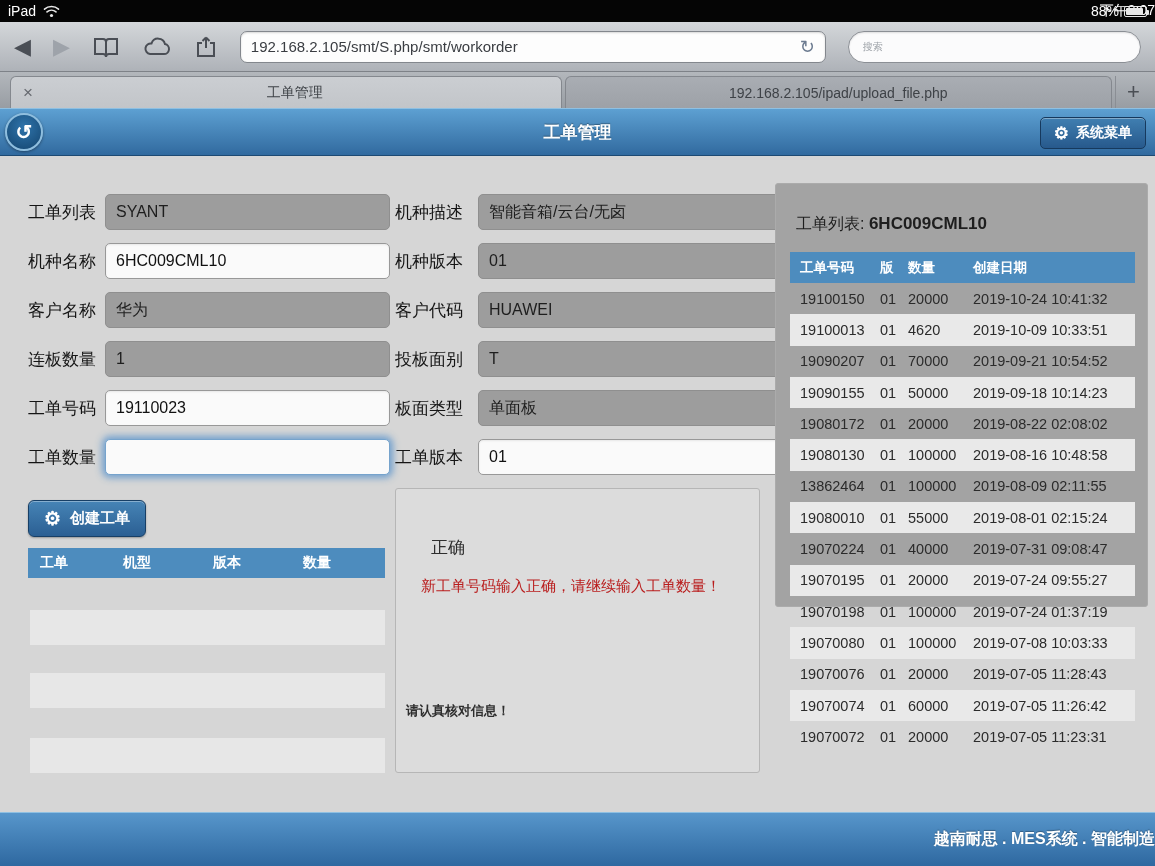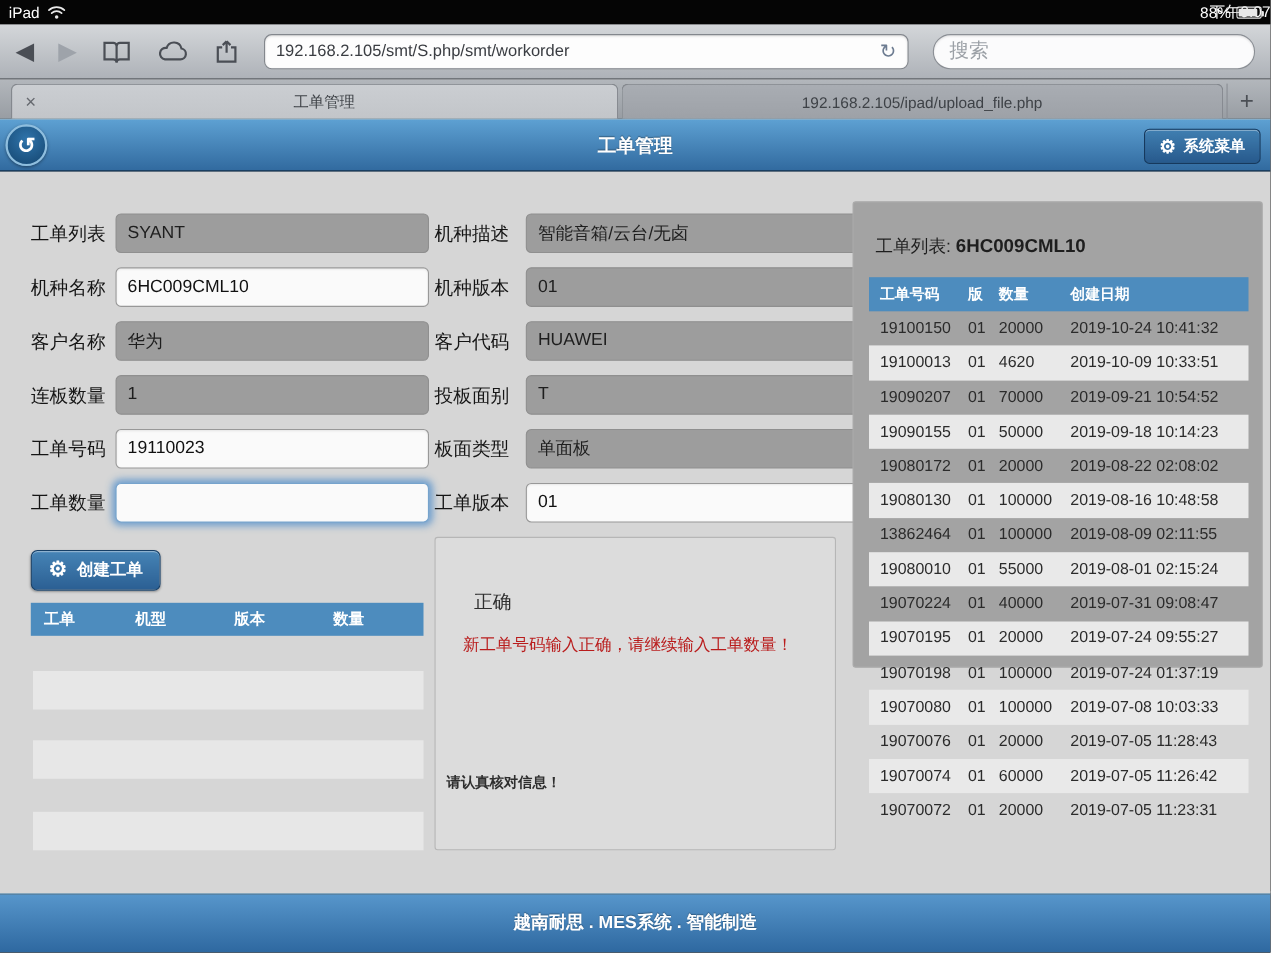--- a/index.html
+++ b/index.html
@@ -18,21 +18,21 @@
 
   
   .toolbar { height:50px; background:linear-gradient(#d4d7da,#aeb2b8); border-bottom:1px solid #7e8288; display:flex; align-items:center; padding:0 14px; gap:22px; }
   .nav-ico { font-size:22px; color:#4a4e55; line-height:1; cursor:default; }
   .nav-ico.dim { color:#9ea3aa; }
   .tb-svg { display:block; }
   .urlfield { width:586px; height:32px; background:#fdfdfd; border:1px solid #83878d; border-radius:7px; display:flex; align-items:center; padding:0 10px; box-shadow:inset 0 1px 2px rgba(0,0,0,.15); }
   .urlfield .url { flex:1; font-size:15px; color:#3a3d42; white-space:nowrap; overflow:hidden; }
   .reload { font-size:18px; color:#6d7c91; margin-left:6px; }
   .searchfield { flex:1; height:32px; background:#fbfbfc; border:1px solid #8b8f95; border-radius:16px; display:flex; align-items:center; padding:0 14px; box-shadow:inset 0 1px 2px rgba(0,0,0,.12); }
-  .searchfield input { border:none; outline:none; background:transparent; width:100%; font-size:18px; color:#333; font-family:"Liberation Sans",sans-serif; }
+  .searchfield input { border:none; outline:none; background:transparent; width:100%; font-size:10px; color:#333; font-family:"Liberation Sans",sans-serif; }
   .searchfield input::placeholder { color:#9ba0a6; }
 
   
   .tabbar { height:36px; background:linear-gradient(#b3b7bc,#989da3); display:flex; align-items:stretch; padding:4px 4px 0 10px; gap:3px; }
   .tab { border:1px solid #84888e; border-bottom:none; border-radius:6px 6px 0 0; display:flex; align-items:center; padding:0 12px; }
   .tab.active { width:552px; background:linear-gradient(#cbced2,#c2c5c9); }
   .tab.inactive { width:548px; background:linear-gradient(#a9adb3,#9da1a7); }
   .tab .close { color:#66696f; font-size:17px; margin-right:8px; }
   .tab .t-label { flex:1; text-align:center; font-size:14px; color:#3e4247; white-space:nowrap; overflow:hidden; }
   .newtab { margin-left:auto; width:36px; display:flex; align-items:center; justify-content:center; font-size:22px; color:#4b4f55; border-left:1px solid #8a8e94; }
@@ -75,21 +75,21 @@
 
   .wlpanel { position:absolute; left:775px; top:27px; width:373px; height:424px; background:#a3a3a3; border:1px solid #ababab; border-radius:3px; }
   .wl-title { position:absolute; left:20px; top:30px; font-size:16px; color:#1e1e1e; }
   .wl-title b { font-size:17px; }
   .wl-table { position:absolute; left:14px; top:68px; width:345px; }
   .wl-head { height:31px; background:#4d8cbe; color:#fff; font-size:13.5px; font-weight:bold; display:grid; grid-template-columns:80px 28px 65px 1fr; align-items:center; padding-left:10px; }
   .wl-rows .wl-row { height:31.3px; display:grid; grid-template-columns:80px 28px 65px 1fr; align-items:center; padding-left:10px; font-size:14.5px; color:#2b2b2b; }
   .wl-rows .wl-row:nth-child(even) { background:#e9e9e9; }
 
   
-  .footer { height:54px; background:linear-gradient(#5796cb,#2e68a0); border-top:1px solid #8fc0e2; box-shadow:0 -2px 0 #c6c9cd; display:flex; align-items:center; justify-content:center; color:#fff; font-size:16px; font-weight:bold; text-shadow:0 -1px 1px rgba(0,0,0,.3); }
+  .footer { height:54px; background:linear-gradient(#5796cb,#2e68a0); border-top:1px solid #8fc0e2; box-shadow:0 -2px 0 #c6c9cd; display:flex; align-items:center; justify-content:flex-end; color:#fff; font-size:16px; font-weight:bold; text-shadow:0 -1px 1px rgba(0,0,0,.3); }
 </style>
 </head>
 <body>
 
 <div class="page">
 
   <div class="statusbar">
     <div class="sb-left">
       <span>iPad</span>
       <svg class="tb-svg" width="17" height="13" viewBox="0 0 17 13">

